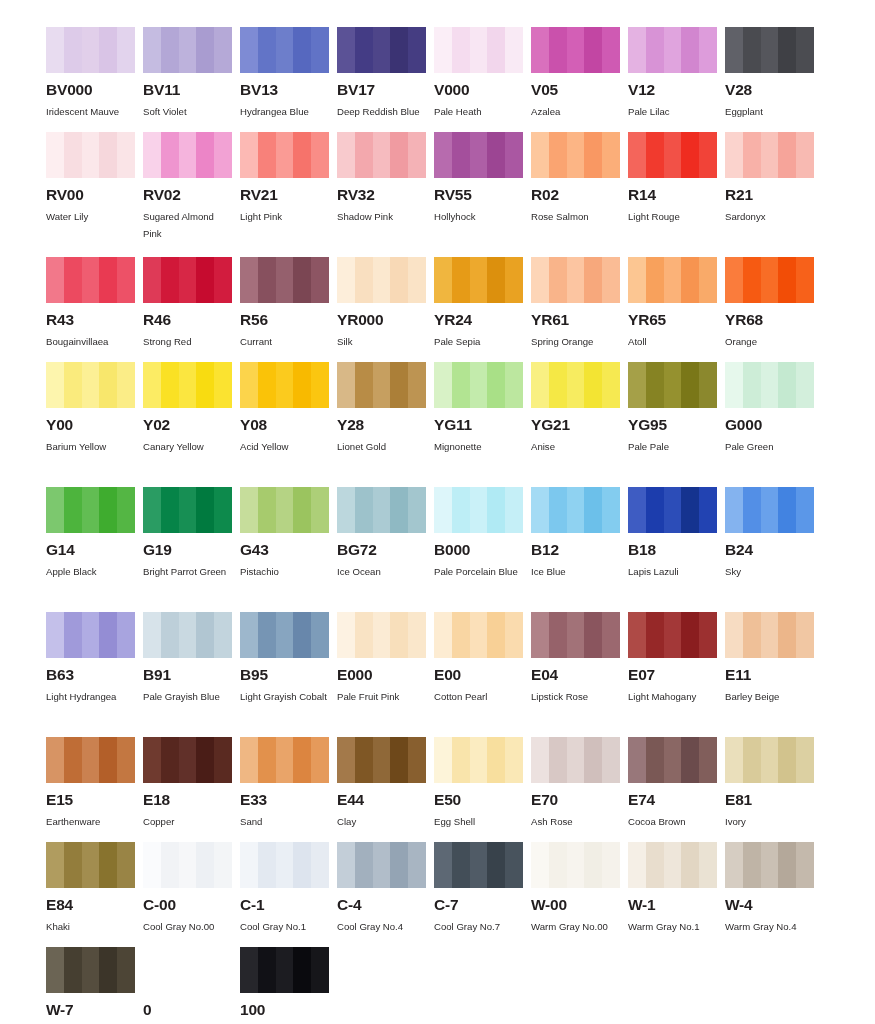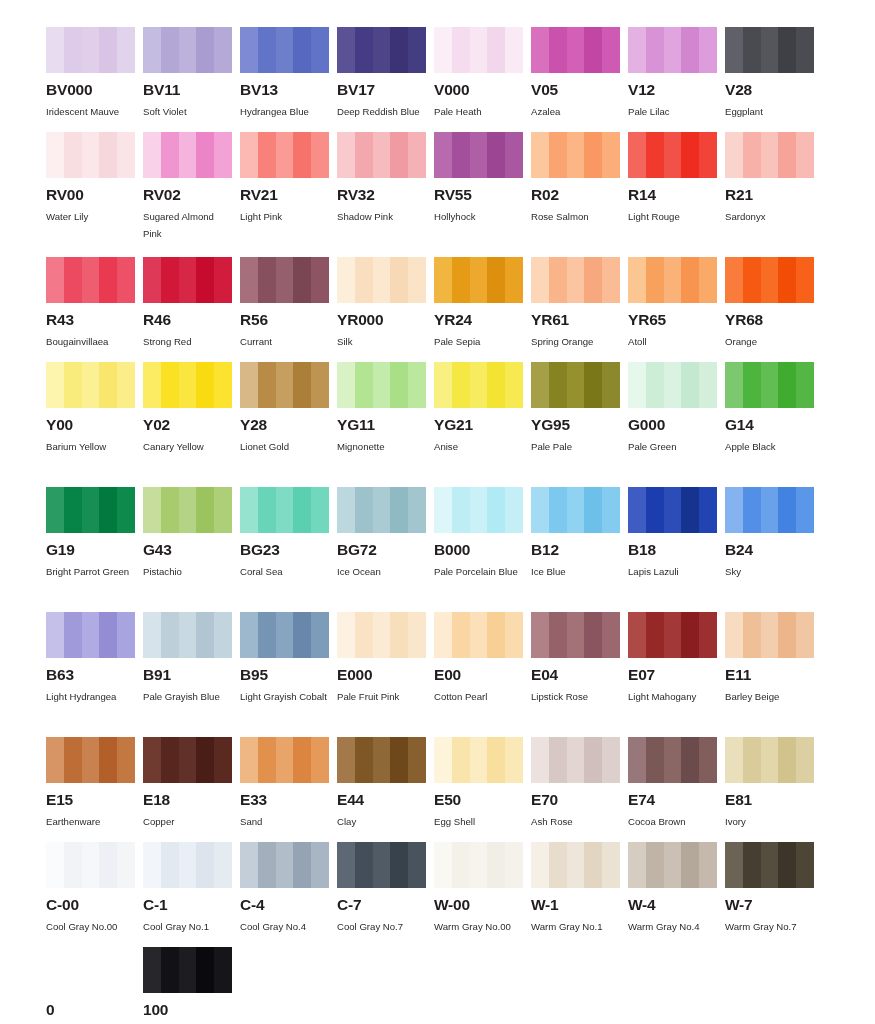--- a/index.html
+++ b/index.html
@@ -349,20 +349,31 @@
         <div class="band" style="background: rgb(252, 236, 100);"></div>
         <div class="band" style="background: rgb(250, 225, 36);"></div>
         <div class="band" style="background: rgb(251, 230, 64);"></div>
         <div class="band" style="background: rgb(248, 220, 17);"></div>
         <div class="band" style="background: rgb(251, 227, 48);"></div>
       </div>
       <div class="swatch-code">Y02</div>
       <div class="swatch-name">Canary Yellow</div>
     </div>
     <div class="swatch-cell">
+      <div class="swatch-chip" style="background: rgb(251, 199, 19);">
+        <div class="band" style="background: rgb(252, 212, 75);"></div>
+        <div class="band" style="background: rgb(250, 195, 8);"></div>
+        <div class="band" style="background: rgb(251, 203, 30);"></div>
+        <div class="band" style="background: rgb(248, 186, 0);"></div>
+        <div class="band" style="background: rgb(251, 198, 16);"></div>
+      </div>
+      <div class="swatch-code">Y08</div>
+      <div class="swatch-name">Acid Yellow</div>
+    </div>
+    <div class="swatch-cell">
       <div class="swatch-chip" style="background: rgb(192, 152, 85);">
         <div class="band" style="background: rgb(216, 184, 135);"></div>
         <div class="band" style="background: rgb(184, 140, 70);"></div>
         <div class="band" style="background: rgb(198, 159, 96);"></div>
         <div class="band" style="background: rgb(171, 127, 56);"></div>
         <div class="band" style="background: rgb(189, 148, 82);"></div>
       </div>
       <div class="swatch-code">Y28</div>
       <div class="swatch-name">Lionet Gold</div>
     </div>
@@ -437,31 +448,20 @@
         <div class="band" style="background: rgb(198, 221, 155);"></div>
         <div class="band" style="background: rgb(167, 203, 109);"></div>
         <div class="band" style="background: rgb(181, 211, 132);"></div>
         <div class="band" style="background: rgb(155, 196, 95);"></div>
         <div class="band" style="background: rgb(173, 207, 120);"></div>
       </div>
       <div class="swatch-code">G43</div>
       <div class="swatch-name">Pistachio</div>
     </div>
     <div class="swatch-cell tall">
-      <div class="swatch-chip" style="background: rgb(115, 217, 191);">
-        <div class="band" style="background: rgb(150, 228, 208);"></div>
-        <div class="band" style="background: rgb(104, 213, 184);"></div>
-        <div class="band" style="background: rgb(126, 220, 197);"></div>
-        <div class="band" style="background: rgb(91, 208, 176);"></div>
-        <div class="band" style="background: rgb(113, 216, 190);"></div>
-      </div>
-      <div class="swatch-code">BG23</div>
-      <div class="swatch-name">Coral Sea</div>
-    </div>
-    <div class="swatch-cell tall">
       <div class="swatch-chip" style="background: rgb(165, 199, 207);">
         <div class="band" style="background: rgb(188, 215, 221);"></div>
         <div class="band" style="background: rgb(157, 194, 203);"></div>
         <div class="band" style="background: rgb(171, 203, 211);"></div>
         <div class="band" style="background: rgb(143, 185, 195);"></div>
         <div class="band" style="background: rgb(163, 198, 206);"></div>
       </div>
       <div class="swatch-code">BG72</div>
       <div class="swatch-name">Ice Ocean</div>
     </div>
@@ -679,20 +679,31 @@
         <div class="band" style="background: rgb(234, 223, 187);"></div>
         <div class="band" style="background: rgb(217, 203, 154);"></div>
         <div class="band" style="background: rgb(226, 214, 171);"></div>
         <div class="band" style="background: rgb(210, 195, 141);"></div>
         <div class="band" style="background: rgb(220, 208, 162);"></div>
       </div>
       <div class="swatch-code">E81</div>
       <div class="swatch-name">Ivory</div>
     </div>
     <div class="swatch-cell">
+      <div class="swatch-chip" style="background: rgb(155, 134, 71);">
+        <div class="band" style="background: rgb(176, 156, 95);"></div>
+        <div class="band" style="background: rgb(147, 125, 60);"></div>
+        <div class="band" style="background: rgb(162, 141, 79);"></div>
+        <div class="band" style="background: rgb(136, 115, 46);"></div>
+        <div class="band" style="background: rgb(153, 132, 69);"></div>
+      </div>
+      <div class="swatch-code">E84</div>
+      <div class="swatch-name">Khaki</div>
+    </div>
+    <div class="swatch-cell">
       <div class="swatch-chip" style="background: rgb(244, 245, 248);">
         <div class="band" style="background: rgb(250, 251, 253);"></div>
         <div class="band" style="background: rgb(241, 243, 246);"></div>
         <div class="band" style="background: rgb(246, 247, 249);"></div>
         <div class="band" style="background: rgb(237, 240, 244);"></div>
         <div class="band" style="background: rgb(243, 245, 247);"></div>
       </div>
       <div class="swatch-code">C-00</div>
       <div class="swatch-name">Cool Gray No.00</div>
     </div>

